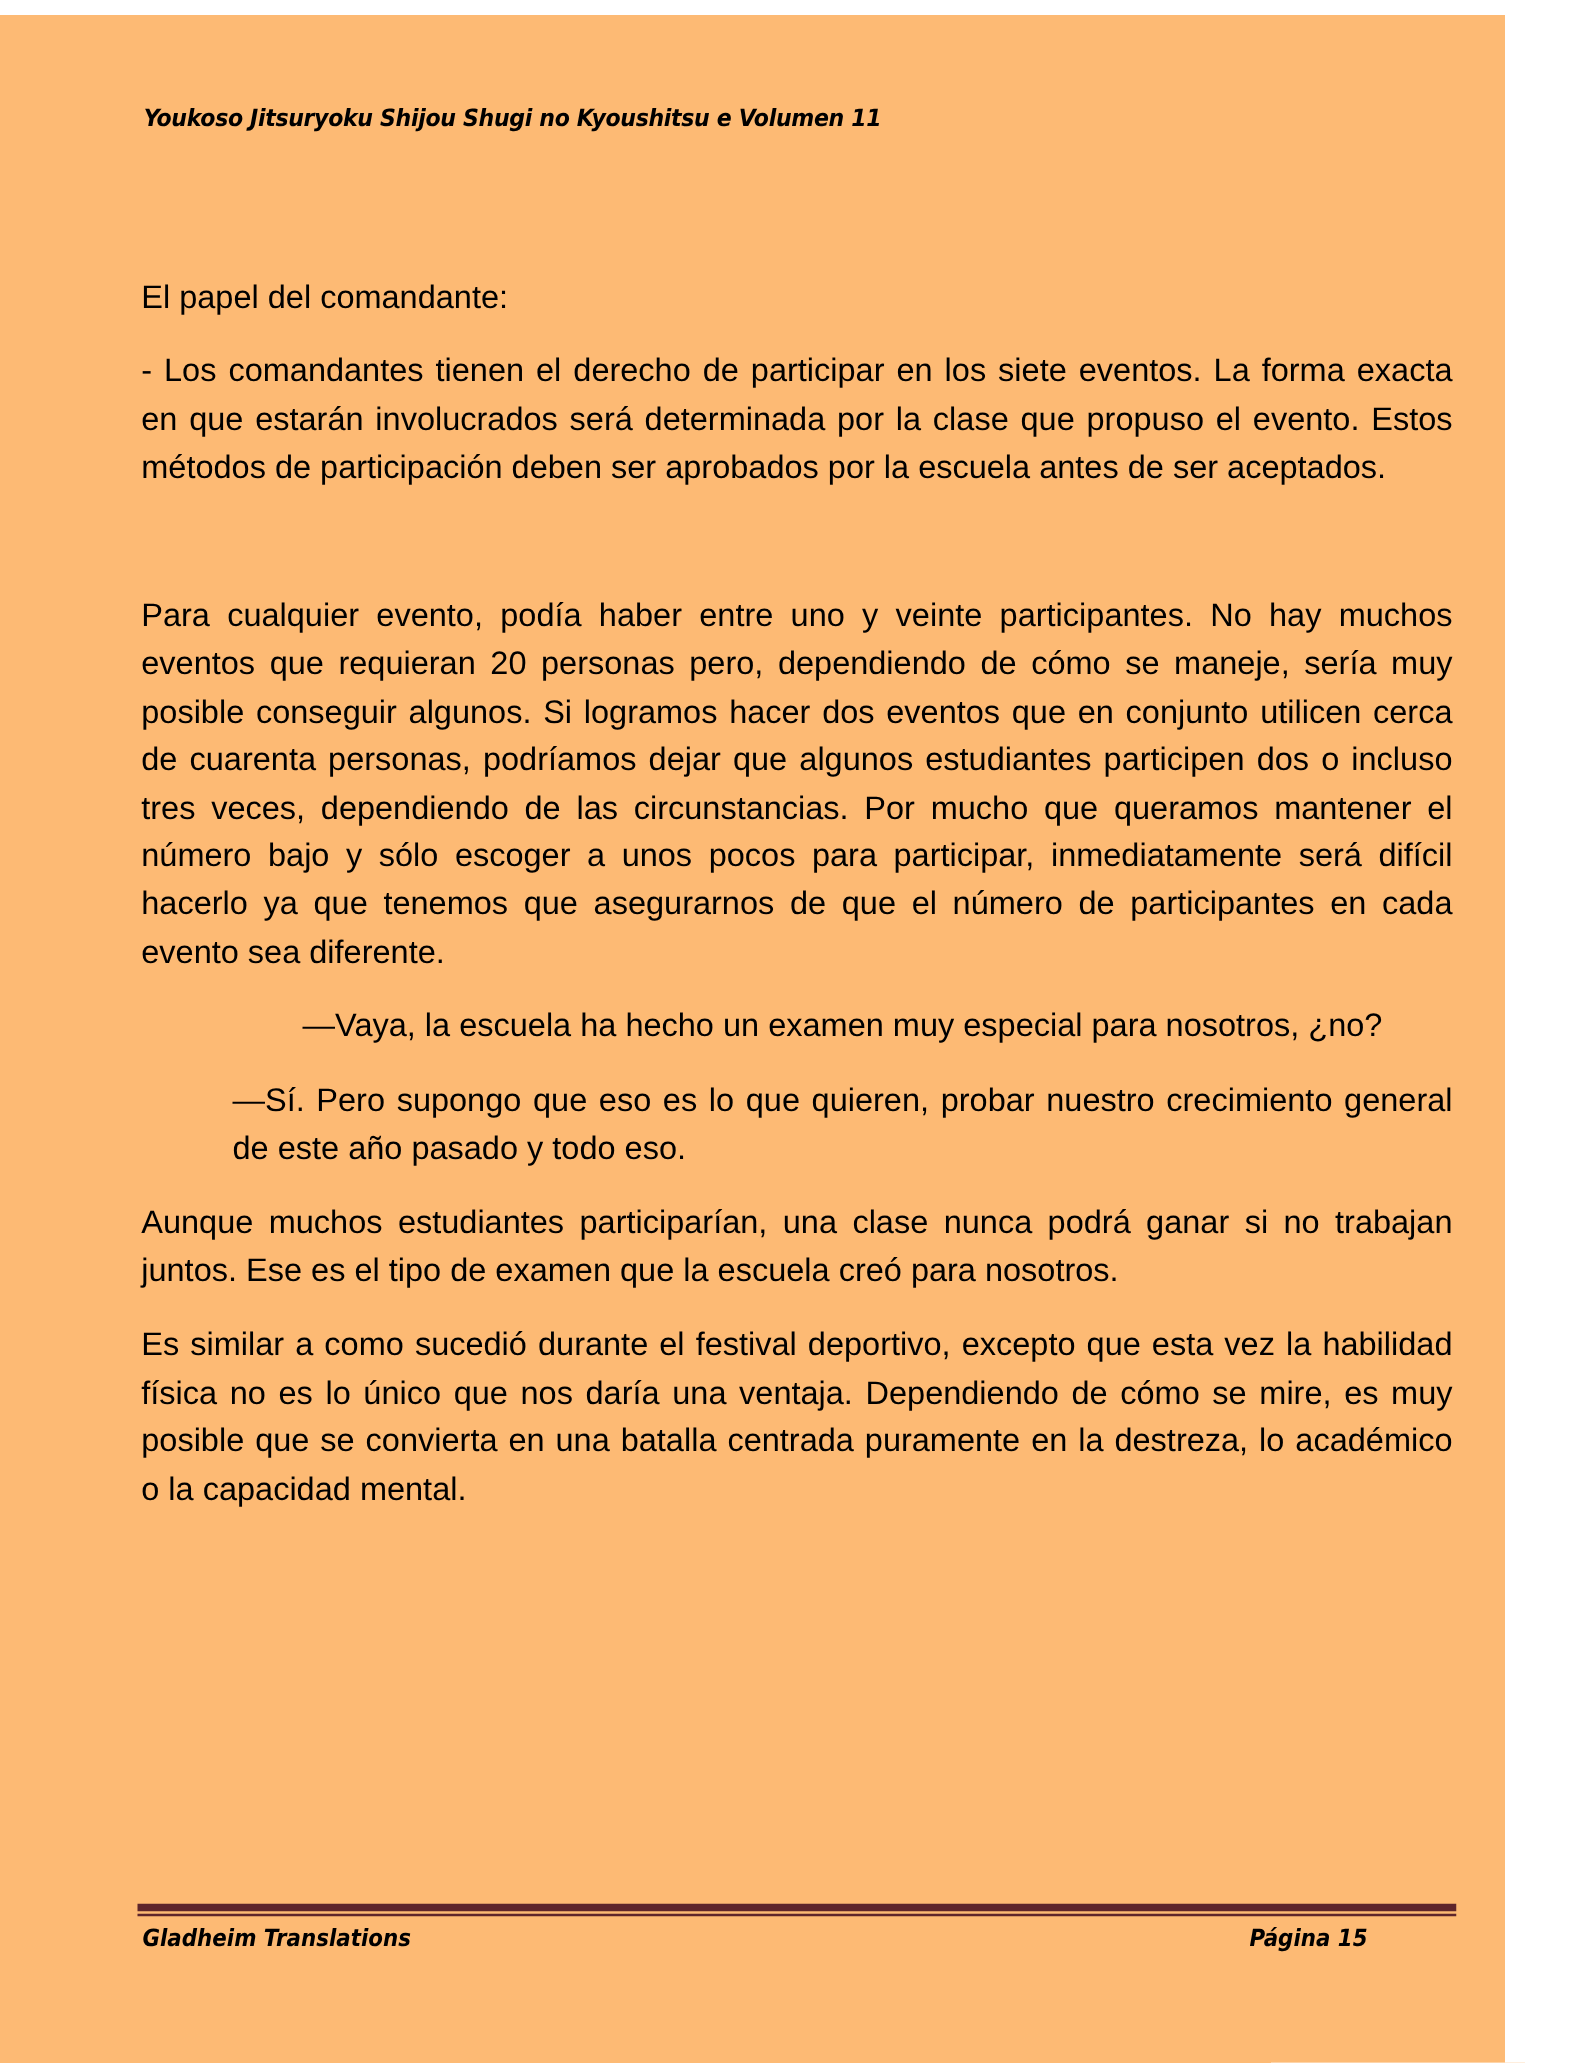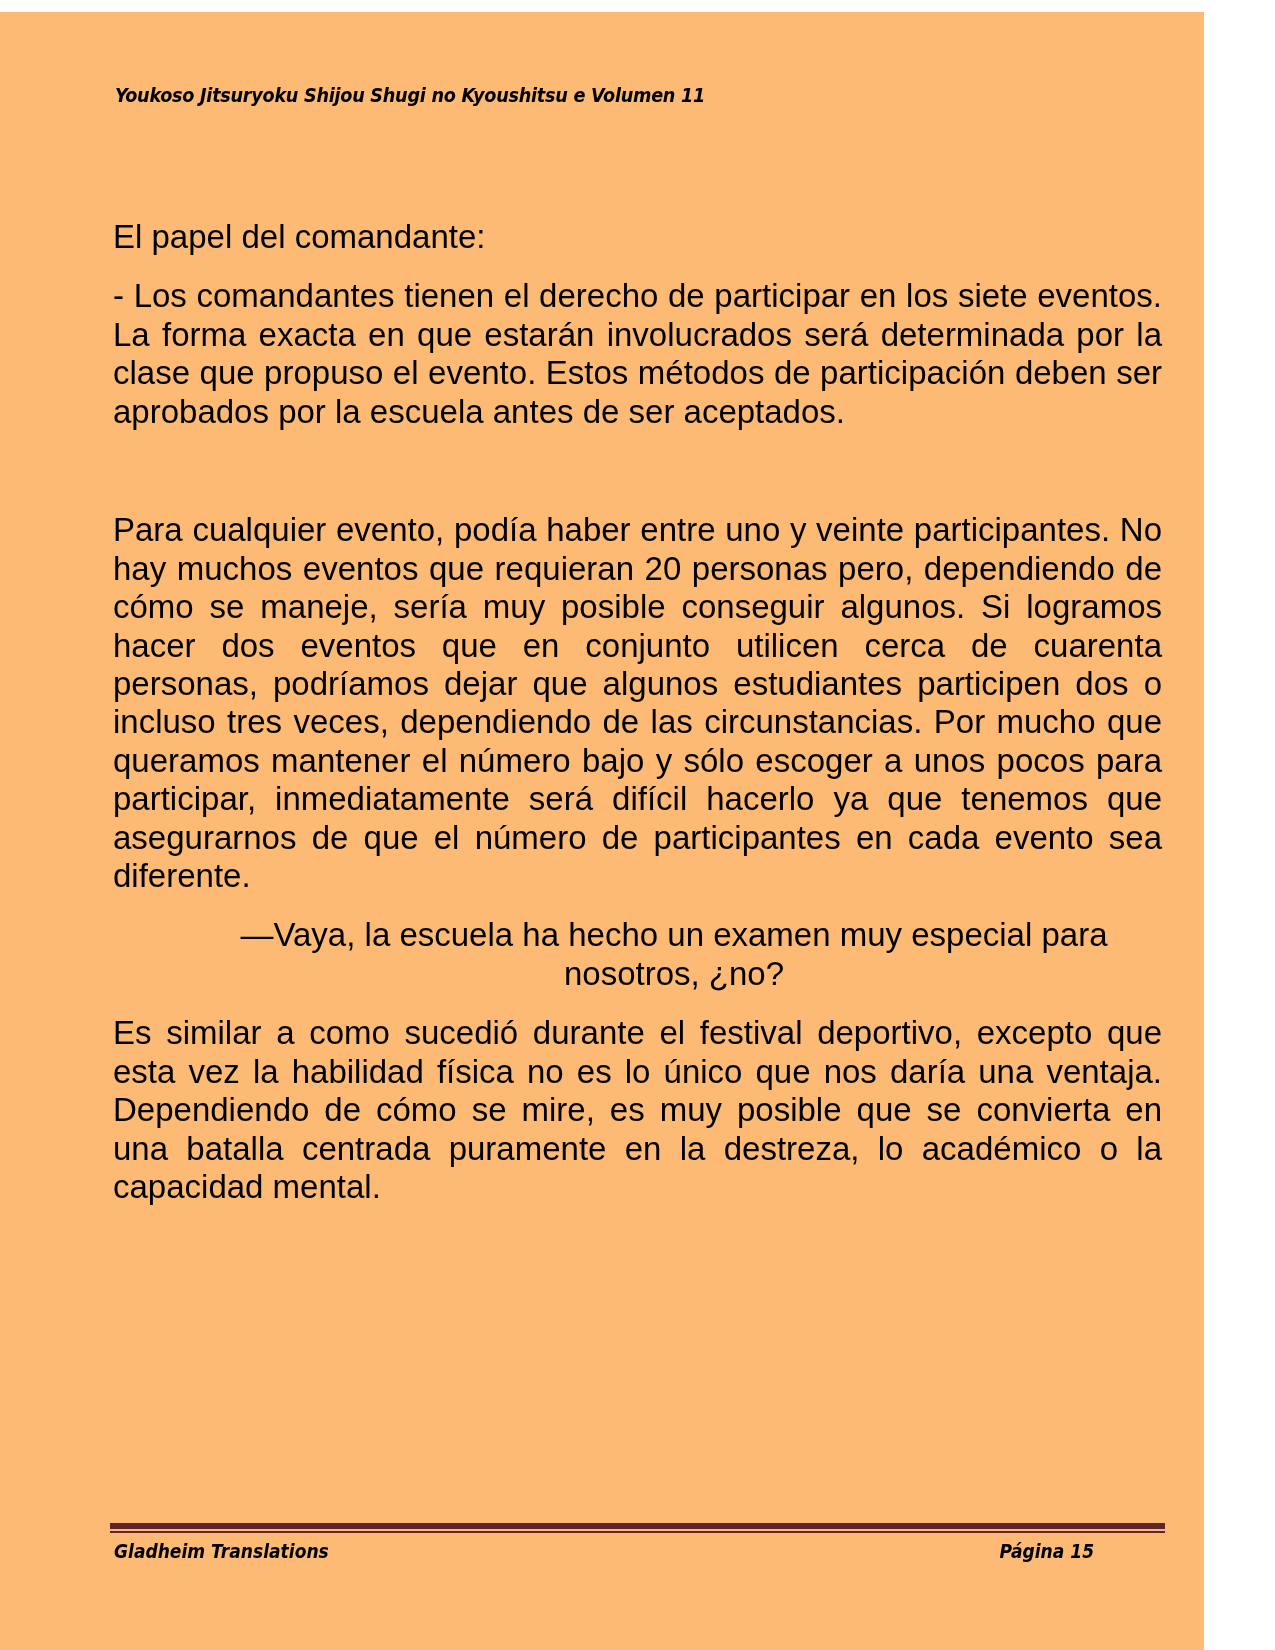--- a/index.html
+++ b/index.html
@@ -6,21 +6,21 @@
     body { width: 1275px; height: 1650px; position: relative; overflow: hidden; }
     .page { position: absolute; left: 0; top: 12px; width: 1204px; height: 1650px; background: #fdba74; }
     .header {
       position: absolute; left: 115px; top: 72px;
       font-family: "DejaVu Sans", sans-serif; font-weight: bold; font-style: italic;
       font-size: 19px; color: #000; letter-spacing: -0.3px;
       transform: scaleX(0.93); transform-origin: left center;
     }
     .body {
       position: absolute; left: 113px; top: 206px; width: 1049px;
-      font-family: "Liberation Sans", sans-serif; font-size: 33px; line-height: 38.4px;
+      font-family: "Liberation Sans", sans-serif; font-size: 26px; line-height: 38.4px;
       color: #000; text-align: justify;
     }
     .body p { margin: 0 0 21px 0; }
     .body p.spacer { height: 38.4px; margin-bottom: 21px; }
     .body p.dialogue { padding-left: 73px; }
     .body p.dialogue.single { text-align: center; }
     .footer-rule {
       position: absolute; left: 110px; top: 1511px; width: 1055px; height: 6px;
       background: #5e252b;
     }
@@ -42,20 +42,22 @@
 <div class="page">
 
   <div class="header">Youkoso Jitsuryoku Shijou Shugi no Kyoushitsu e Volumen 11</div>
 
   <div class="body">
     <p>El papel del comandante:</p>
     <p>- Los comandantes tienen el derecho de participar en los siete eventos. La forma exacta en que estarán involucrados será determinada por la clase que propuso el evento. Estos métodos de participación deben ser aprobados por la escuela antes de ser aceptados.</p>
     <p class="spacer"></p>
     <p>Para cualquier evento, podía haber entre uno y veinte participantes. No hay muchos eventos que requieran 20 personas pero, dependiendo de cómo se maneje, sería muy posible conseguir algunos. Si logramos hacer dos eventos que en conjunto utilicen cerca de cuarenta personas, podríamos dejar que algunos estudiantes participen dos o incluso tres veces, dependiendo de las circunstancias. Por mucho que queramos mantener el número bajo y sólo escoger a unos pocos para participar, inmediatamente será difícil hacerlo ya que tenemos que asegurarnos de que el número de participantes en cada evento sea diferente.</p>
     <p class="dialogue single">—Vaya, la escuela ha hecho un examen muy especial para nosotros, ¿no?</p>
+    <p class="dialogue">—Sí. Pero supongo que eso es lo que quieren, probar nuestro crecimiento general de este año pasado y todo eso.</p>
+    <p>Aunque muchos estudiantes participarían, una clase nunca podrá ganar si no trabajan juntos. Ese es el tipo de examen que la escuela creó para nosotros.</p>
     <p>Es similar a como sucedió durante el festival deportivo, excepto que esta vez la habilidad física no es lo único que nos daría una ventaja. Dependiendo de cómo se mire, es muy posible que se convierta en una batalla centrada puramente en la destreza, lo académico o la capacidad mental.</p>
   </div>
 
   <div class="footer-rule"></div>
   <div class="footer-rule-thin"></div>
 
   <div class="footer-left">Gladheim Translations</div>
   <div class="footer-right">Página 15</div>
 
 </div>

